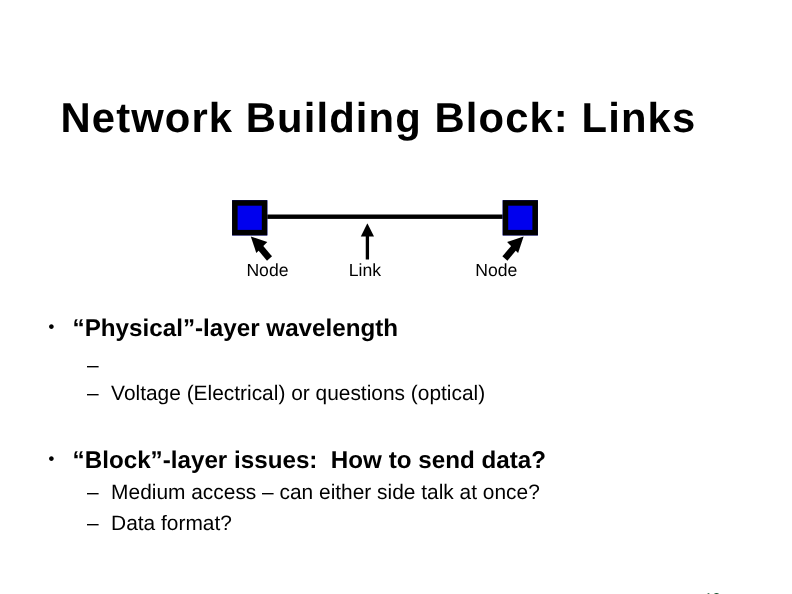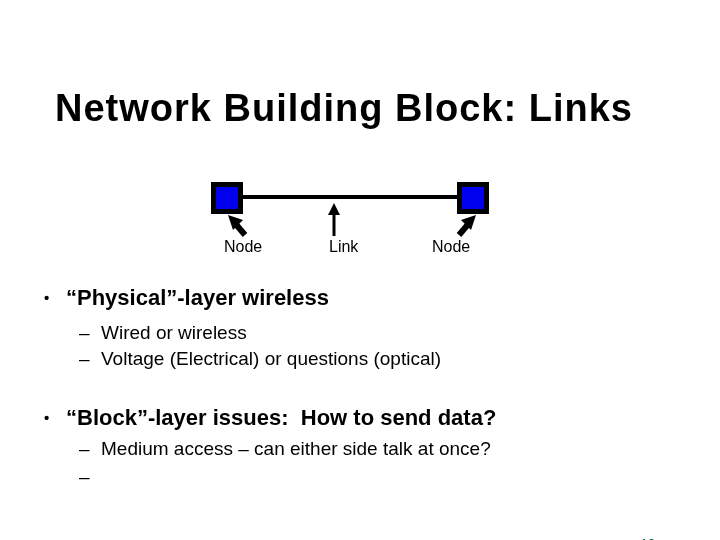--- a/index.html
+++ b/index.html
@@ -54,21 +54,21 @@
   .arrow-up    { left: 326px; top: 160px; }
   .arrow-right { left: 452px; top: 170px; }
 
   .diagram-label {
     position: absolute;
     font-size: 16px;
     color: #000000;
     white-space: pre;
   }
   .lbl-node-left  { left: 224px; top: 195px; }
-  .lbl-link       { left: 329px; top: 195px; }
+  .lbl-link       { left: 317px; top: 195px; }
   .lbl-node-right { left: 432px; top: 195px; }
 
   
   .row {
     position: absolute;
     display: flex;
     align-items: flex-start;
     white-space: pre;
   }
   .main-row {
@@ -134,42 +134,42 @@
       <polygon points="24,2 9,7 19,17" fill="#000000"></polygon>
     </svg>
 
     <span class="diagram-label lbl-node-left">Node</span>
     <span class="diagram-label lbl-link">Link</span>
     <span class="diagram-label lbl-node-right">Node</span>
   </div>
 
   <div class="row main-row row-b1">
     <span class="bullet-char">•</span>
-    <span class="main-text">“Physical”-layer wireless</span>
+    <span class="main-text">“Physical”-layer wavelength</span>
   </div>
 
   <div class="row sub-row row-s1">
     <span class="dash-char">–</span>
-    <span class="sub-text">Wired or wireless</span>
   </div>
 
   <div class="row sub-row row-s2">
     <span class="dash-char">–</span>
     <span class="sub-text">Voltage (Electrical) or questions (optical)</span>
   </div>
 
   <div class="row main-row row-b2">
     <span class="bullet-char">•</span>
     <span class="main-text">“Block”-layer issues:  How to send data?</span>
   </div>
 
   <div class="row sub-row row-s3">
     <span class="dash-char">–</span>
     <span class="sub-text">Medium access – can either side talk at once?</span>
   </div>
 
   <div class="row sub-row row-s4">
     <span class="dash-char">–</span>
+    <span class="sub-text">Data format?</span>
   </div>
 
   <span class="page-number">12</span>
 
 </div>
 
 </body></html>

